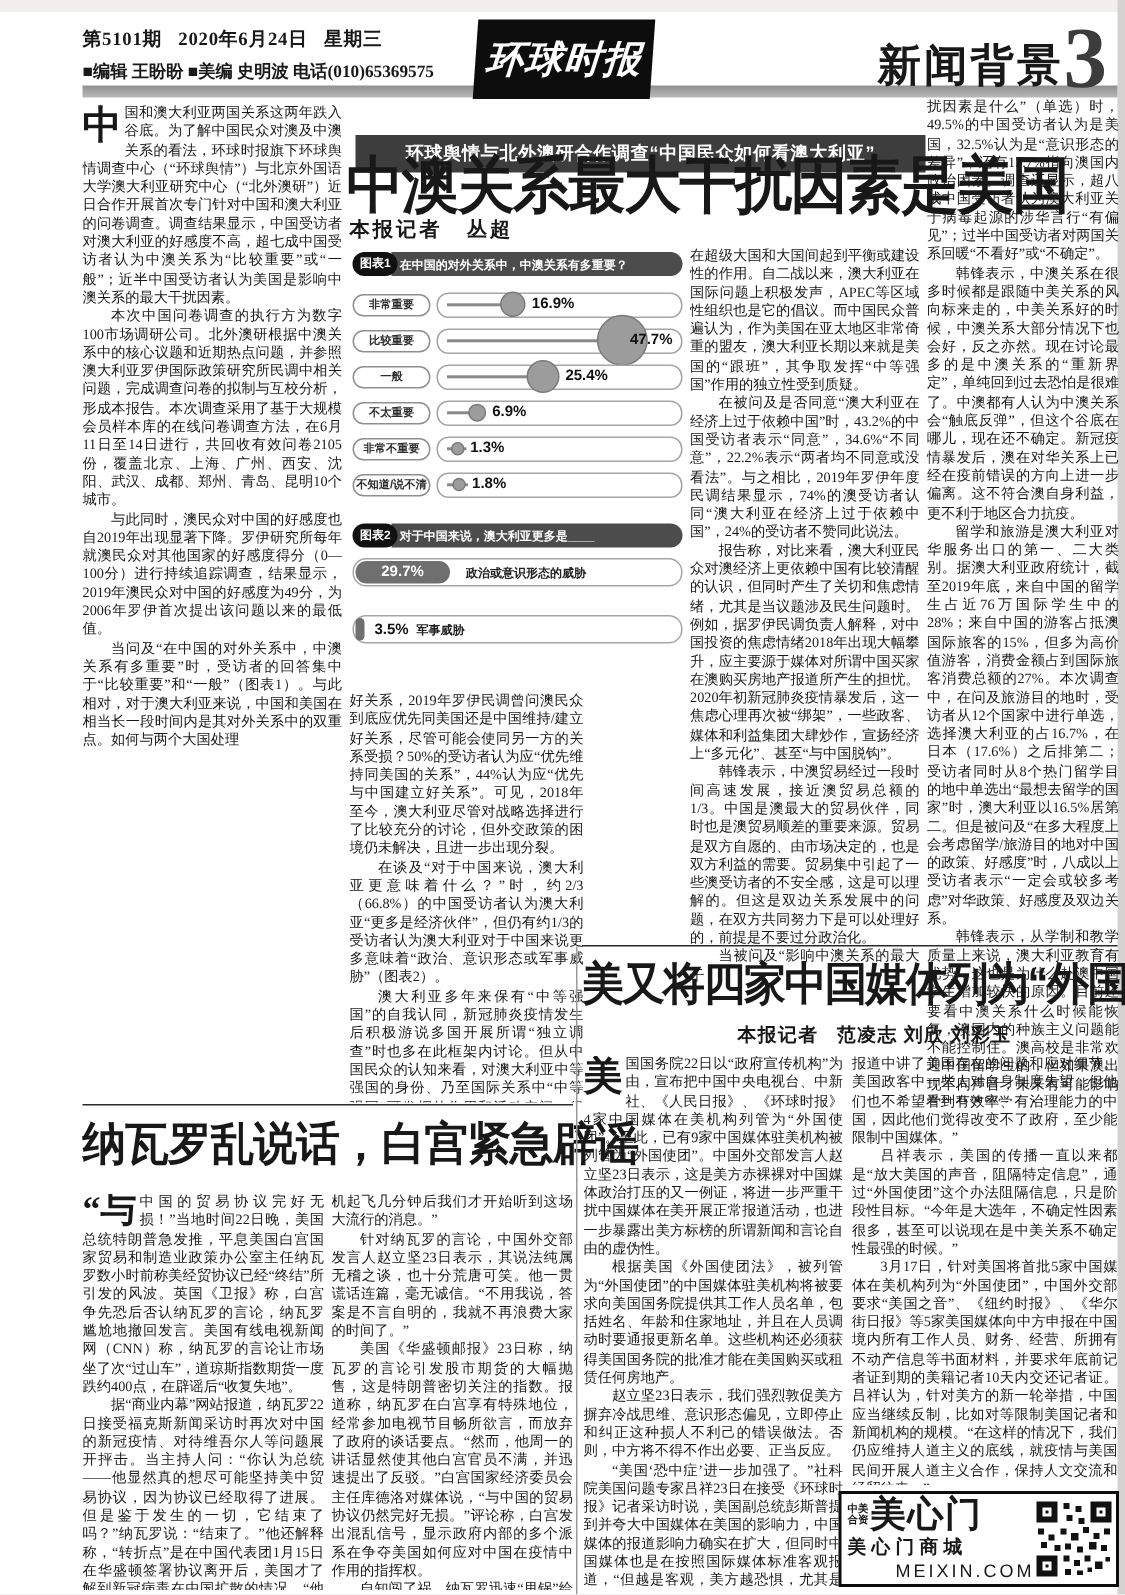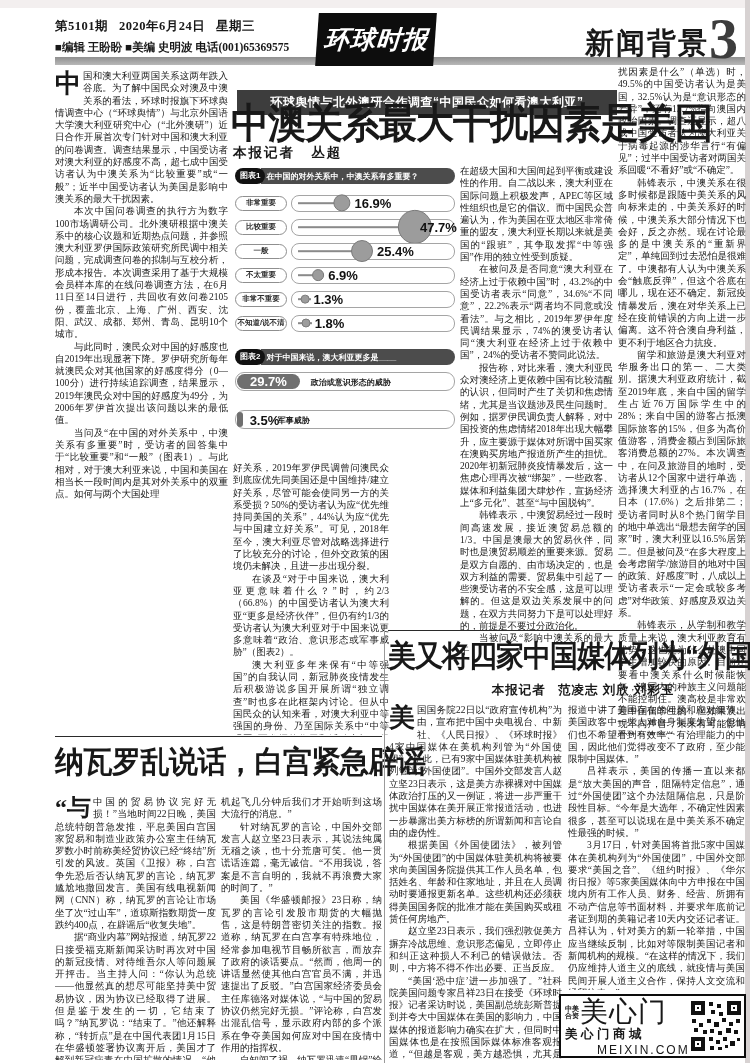--- a/index.html
+++ b/index.html
@@ -43,21 +43,21 @@
   .chart-badge{background:#111;color:#fff;border-radius:9px;font-size:8px;font-weight:bold;
                padding:2px 5px;white-space:nowrap;z-index:2;}
   .chart-title{background:#4c4c4c;color:#fff;border-radius:0 9px 9px 0;font-size:8px;font-weight:bold;
                padding:2.5px 7px 2.5px 5px;margin-left:-4px;white-space:nowrap;overflow:hidden;flex:1;}
   .bubble-row{display:flex;align-items:center;height:24px;}
   .cat-pill{width:48px;min-width:48px;border:1px solid #8f8f8f;border-radius:9px;font-size:7.5px;
             color:#2e2e2e;text-align:center;padding:1.5px 1px;white-space:nowrap;overflow:hidden;font-weight:bold;}
   .track{position:relative;flex:1;height:15px;border:1px solid #a5a5a5;border-radius:8px;margin-left:4px;}
   .stem{position:absolute;left:6px;top:50%;height:1.6px;background:#8a8a8a;transform:translateY(-50%);}
   .bubble{position:absolute;top:50%;transform:translate(-50%,-50%);background:#9c9c9c;border:1px solid #7a7a7a;border-radius:50%;}
-  .pct{position:absolute;top:50%;transform:translateY(-50%);font-size:13px;font-weight:bold;color:#111;white-space:nowrap;}
+  .pct{position:absolute;top:50%;transform:translateY(-50%);font-size:10px;font-weight:bold;color:#111;white-space:nowrap;}
   .chart2{margin-top:14px;}
   .hbar-row{position:relative;height:17px;border:1px solid #a5a5a5;border-radius:9px;margin-bottom:19px;}
   .hfill{position:absolute;left:1px;top:1px;bottom:1px;background:#6f6f6f;border-radius:8px;
          display:flex;align-items:center;justify-content:center;}
   .hfill .pct{position:static;transform:none;color:#fff;}
   .hlabel{position:absolute;top:50%;transform:translateY(-50%);font-size:8px;font-weight:bold;color:#222;white-space:nowrap;}
   .hlabel.right{right:8px;}
 
   
   .rule{position:absolute;height:1px;background:#2a2a2a;}
@@ -73,38 +73,38 @@
   .headline-media{position:absolute;left:388px;top:636px;width:358px;font-family:"Liberation Sans","DejaVu Sans",sans-serif;
                   font-weight:900;font-size:28px;letter-spacing:-1px;white-space:nowrap;transform:scaleY(1.08);transform-origin:top;}
   .byline-media{position:absolute;left:404px;top:682px;width:358px;text-align:center;font-size:12.5px;font-weight:bold;letter-spacing:1px;}
 
   
   .ad{position:absolute;left:559px;top:994px;width:187px;height:64px;border:2.5px solid #0c0c0c;background:#fff;
       display:flex;align-items:stretch;font-family:"Liberation Sans","DejaVu Sans",sans-serif;box-sizing:border-box;}
   .ad-left{flex:1;padding:2px 0 2px 4px;display:flex;flex-direction:column;justify-content:space-between;overflow:hidden;}
   .ad-row1{display:flex;align-items:center;}
   .ad-tag{font-size:7px;font-weight:bold;line-height:7.5px;width:15px;}
-  .ad-brand{font-size:28px;font-weight:400;letter-spacing:1px;line-height:1;}
+  .ad-brand{font-size:24px;font-weight:700;letter-spacing:1px;line-height:1;}
   .ad-store{font-size:12.5px;font-weight:900;letter-spacing:3.5px;white-space:nowrap;}
   .ad-url{font-size:12px;font-weight:normal;letter-spacing:2px;padding-left:32px;}
   .ad-qr{width:56px;min-width:56px;display:flex;align-items:center;justify-content:center;}
 </style>
 </head>
 <body>
 
 <div id="page">
   <div class="edge-top"></div>
   <div class="edge-right"></div>
 
   <div class="hdr-issue">
     <span>第5101期</span>&nbsp;&nbsp;
     <span>2020年6月24日</span>&nbsp;&nbsp;
     <span>星期三</span>
   </div>
-  <div class="hdr-editors">■编辑 王盼盼 ■美编 史明波  电话(001)65369575</div>
+  <div class="hdr-editors">■编辑 王盼盼 ■美编 史明波  电话(010)65369575</div>
   <div class="hdr-bar"></div>
   <div class="masthead">环球时报</div>
   <div class="section-wrap">
     <span class="section-title">新闻背景</span>
     <span class="page-num">3</span>
   </div>
 
   <div class="kicker">环球舆情与北外澳研合作调查“中国民众如何看澳大利亚”</div>
   <div class="headline-main">中澳关系最大干扰因素是美国</div>
   <div class="byline-main">

